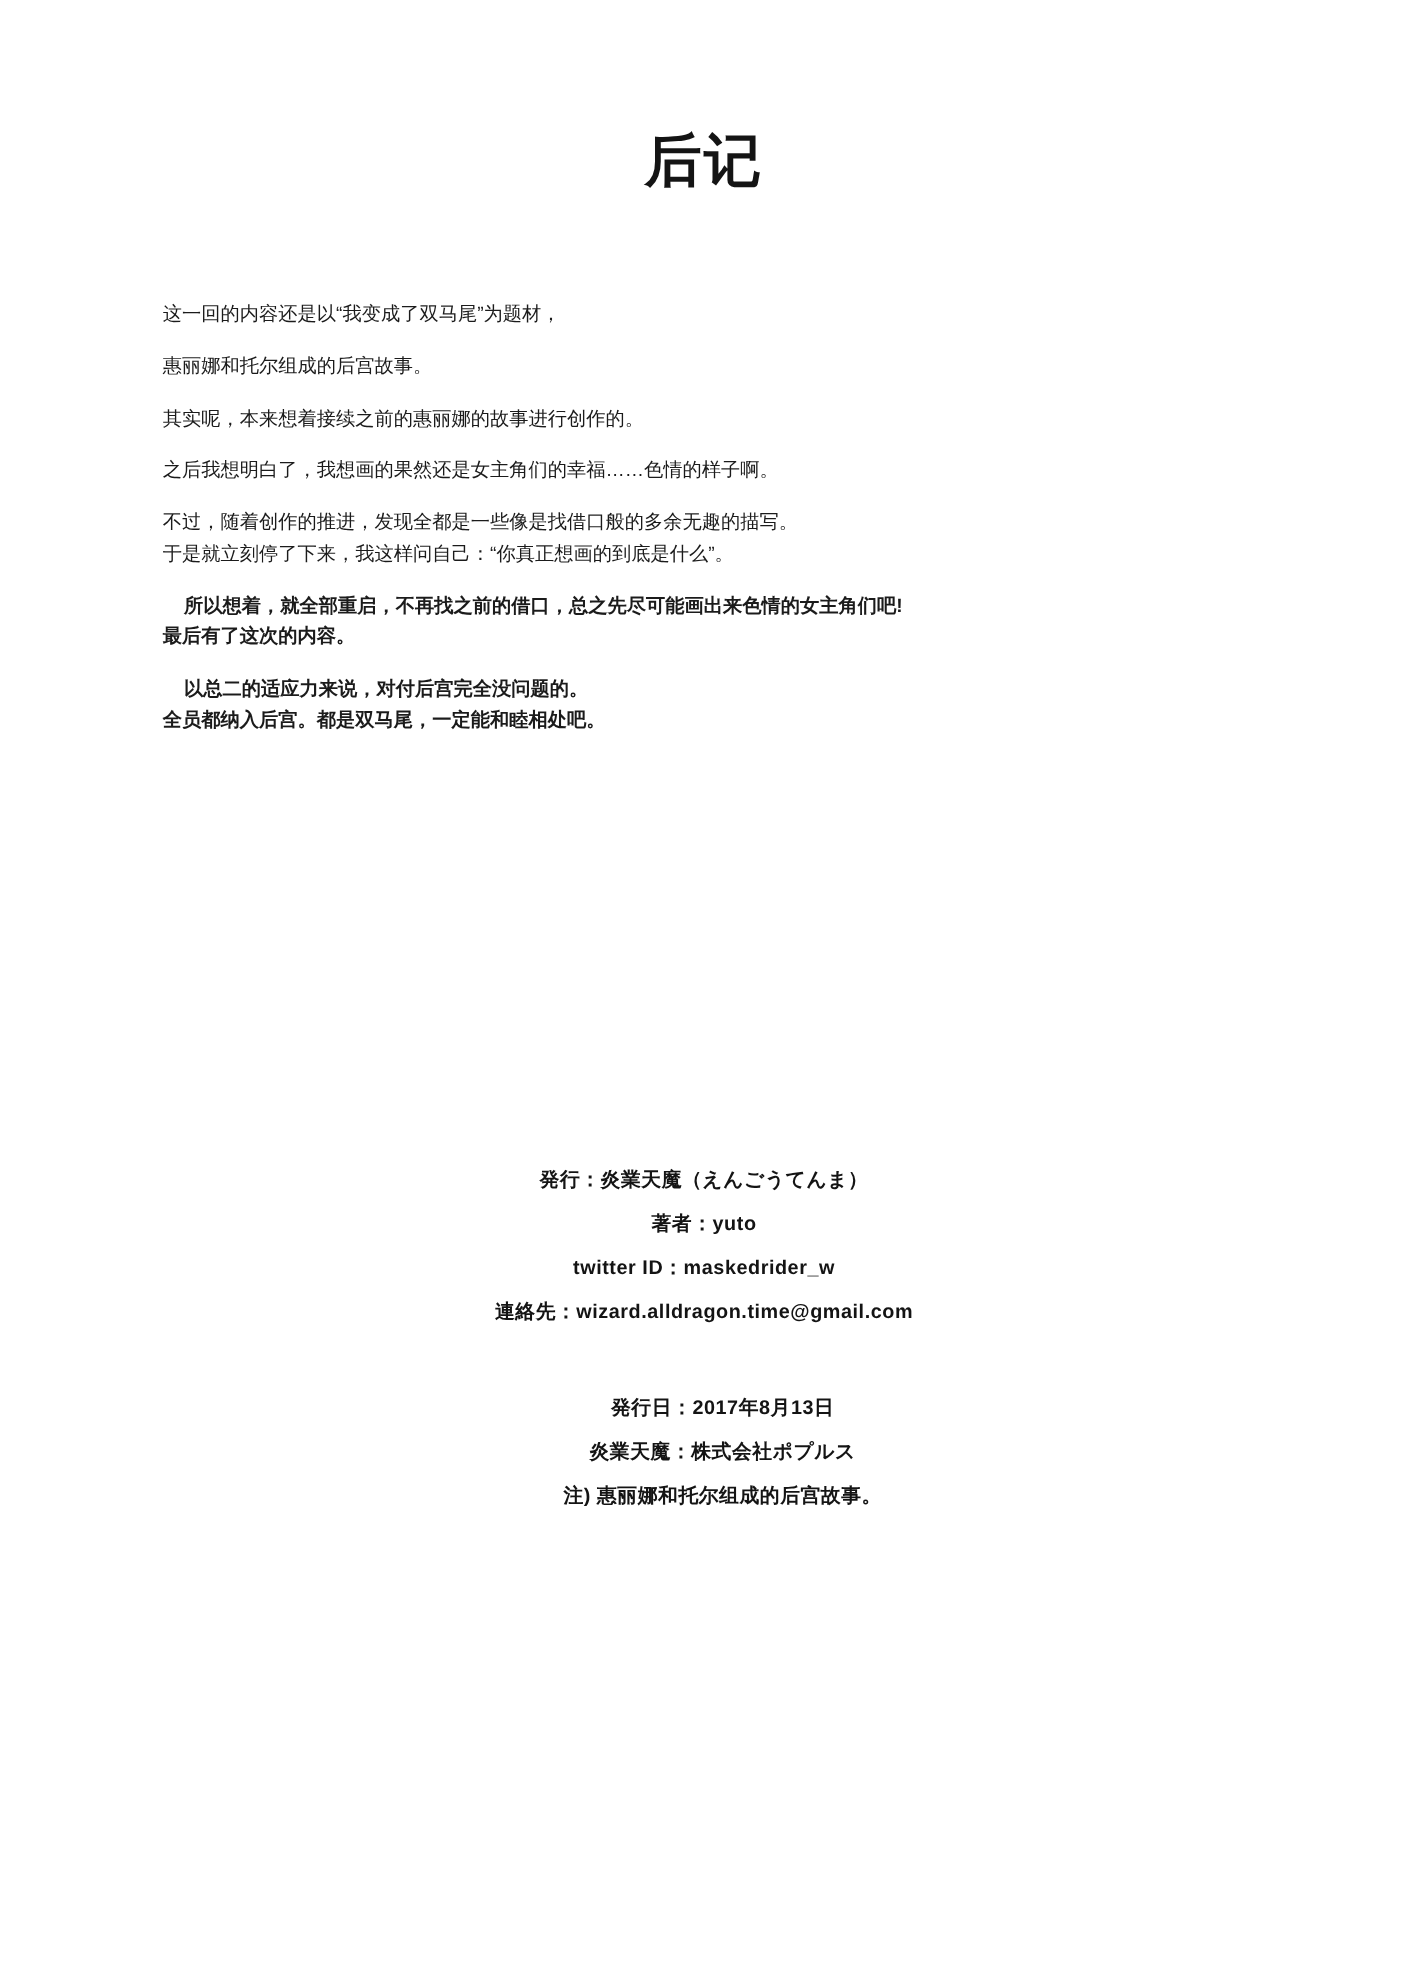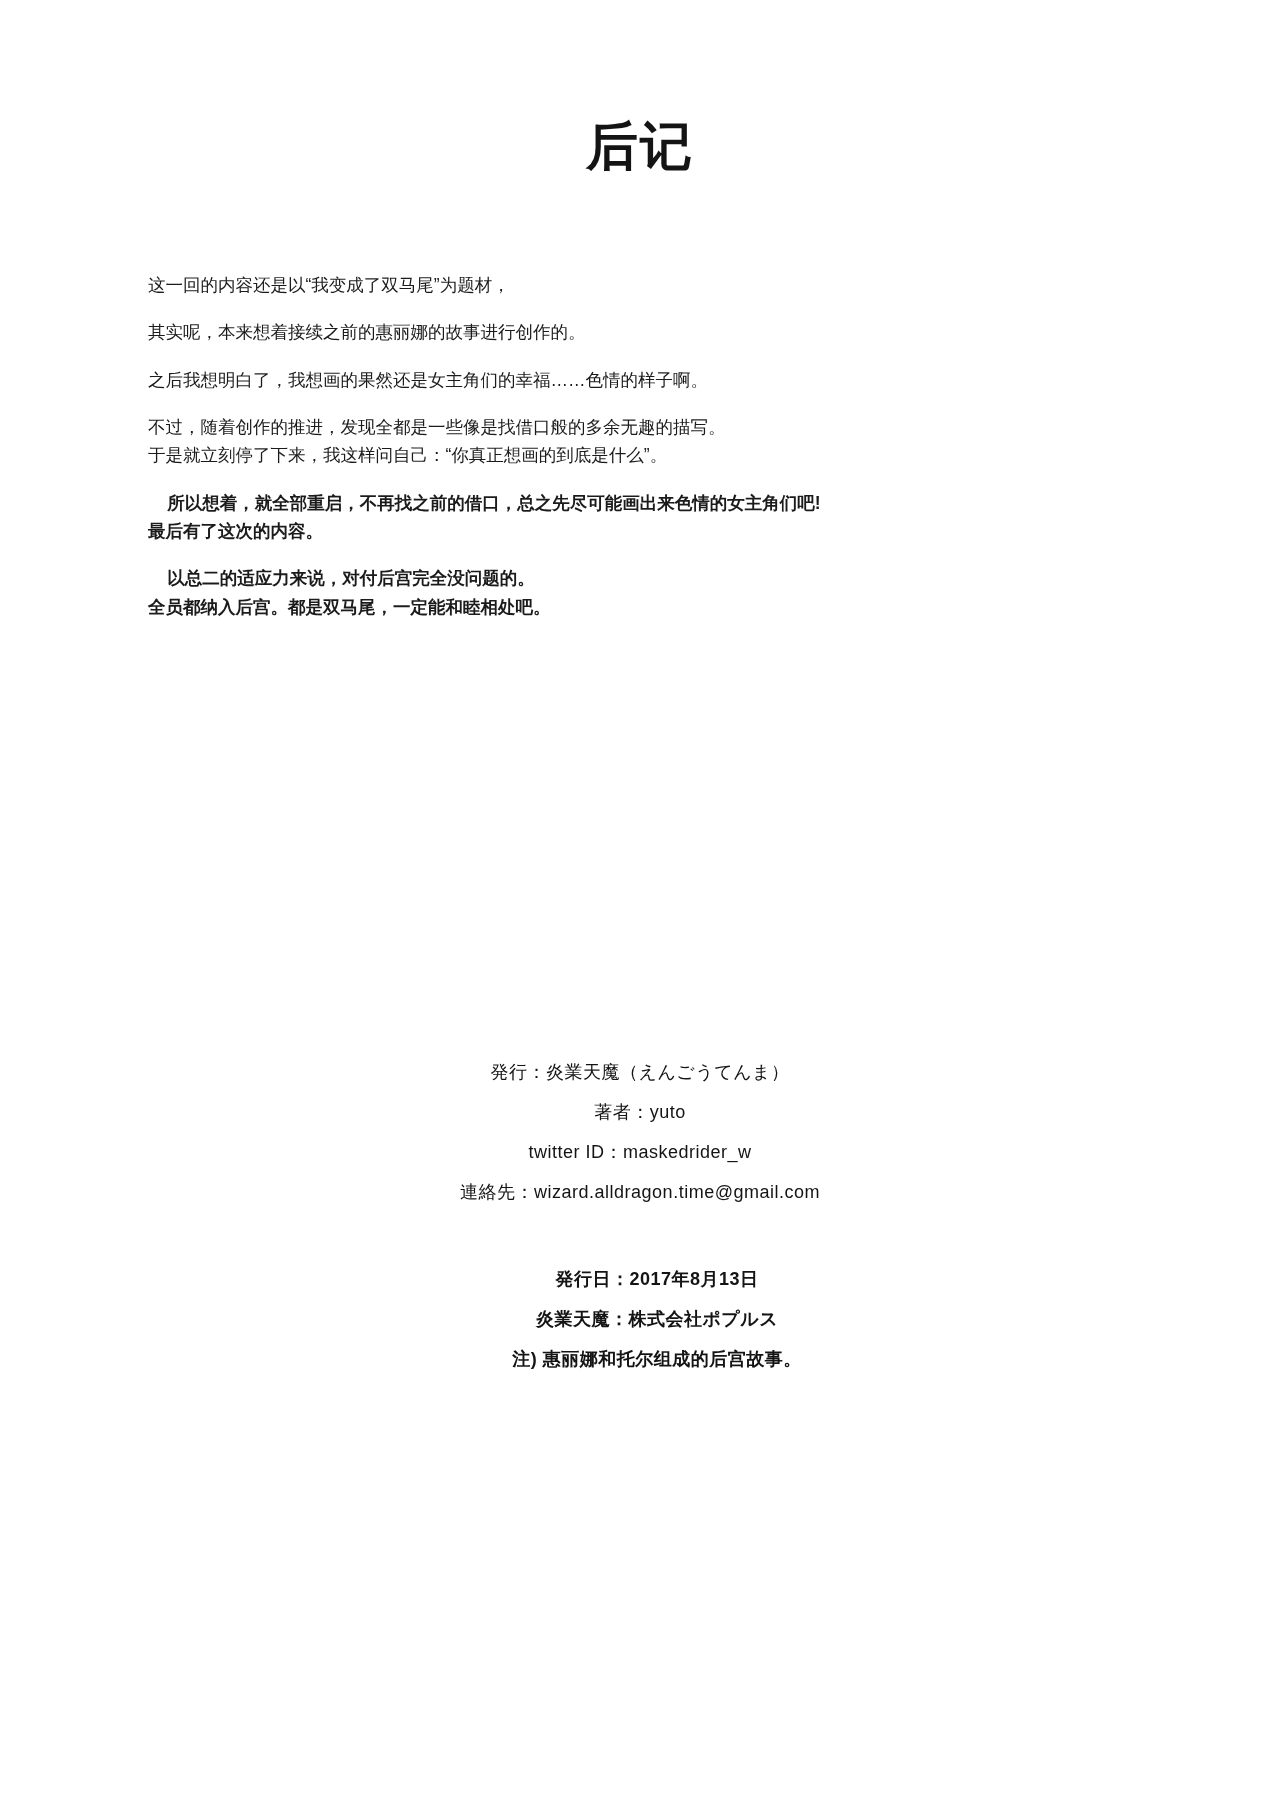--- a/index.html
+++ b/index.html
@@ -53,21 +53,21 @@
   }
   .colophon {
     position: absolute;
     left: 0;
     top: 1063px;
     width: 1280px;
     text-align: center;
   }
   .colophon .line {
     font-size: 18px;
-    font-weight: 400;
+    font-weight: 700;
     line-height: 1;
     color: #141414;
     margin-bottom: 22px;
     letter-spacing: 0.5px;
   }
   .colophon-group2 {
     position: absolute;
     left: 0;
     top: 1270px;
     width: 1280px;
@@ -85,20 +85,21 @@
 </style>
 </head>
 <body>
 
 <div class="page">
 
   <div class="title">后记</div>
 
   <div class="afterword-body">
     <p class="para">这一回的内容还是以“我变成了双马尾”为题材，</p>
+    <p class="para">惠丽娜和托尔组成的后宫故事。</p>
     <p class="para">其实呢，本来想着接续之前的惠丽娜的故事进行创作的。</p>
     <p class="para">之后我想明白了，我想画的果然还是女主角们的幸福……色情的样子啊。</p>
     <p class="para">不过，随着创作的推进，发现全都是一些像是找借口般的多余无趣的描写。
 于是就立刻停了下来，我这样问自己：“你真正想画的到底是什么”。</p>
     <p class="para indent">所以想着，就全部重启，不再找之前的借口，总之先尽可能画出来色情的女主角们吧!
 最后有了这次的内容。</p>
     <p class="para indent">以总二的适应力来说，对付后宫完全没问题的。
 全员都纳入后宫。都是双马尾，一定能和睦相处吧。</p>
   </div>
 

